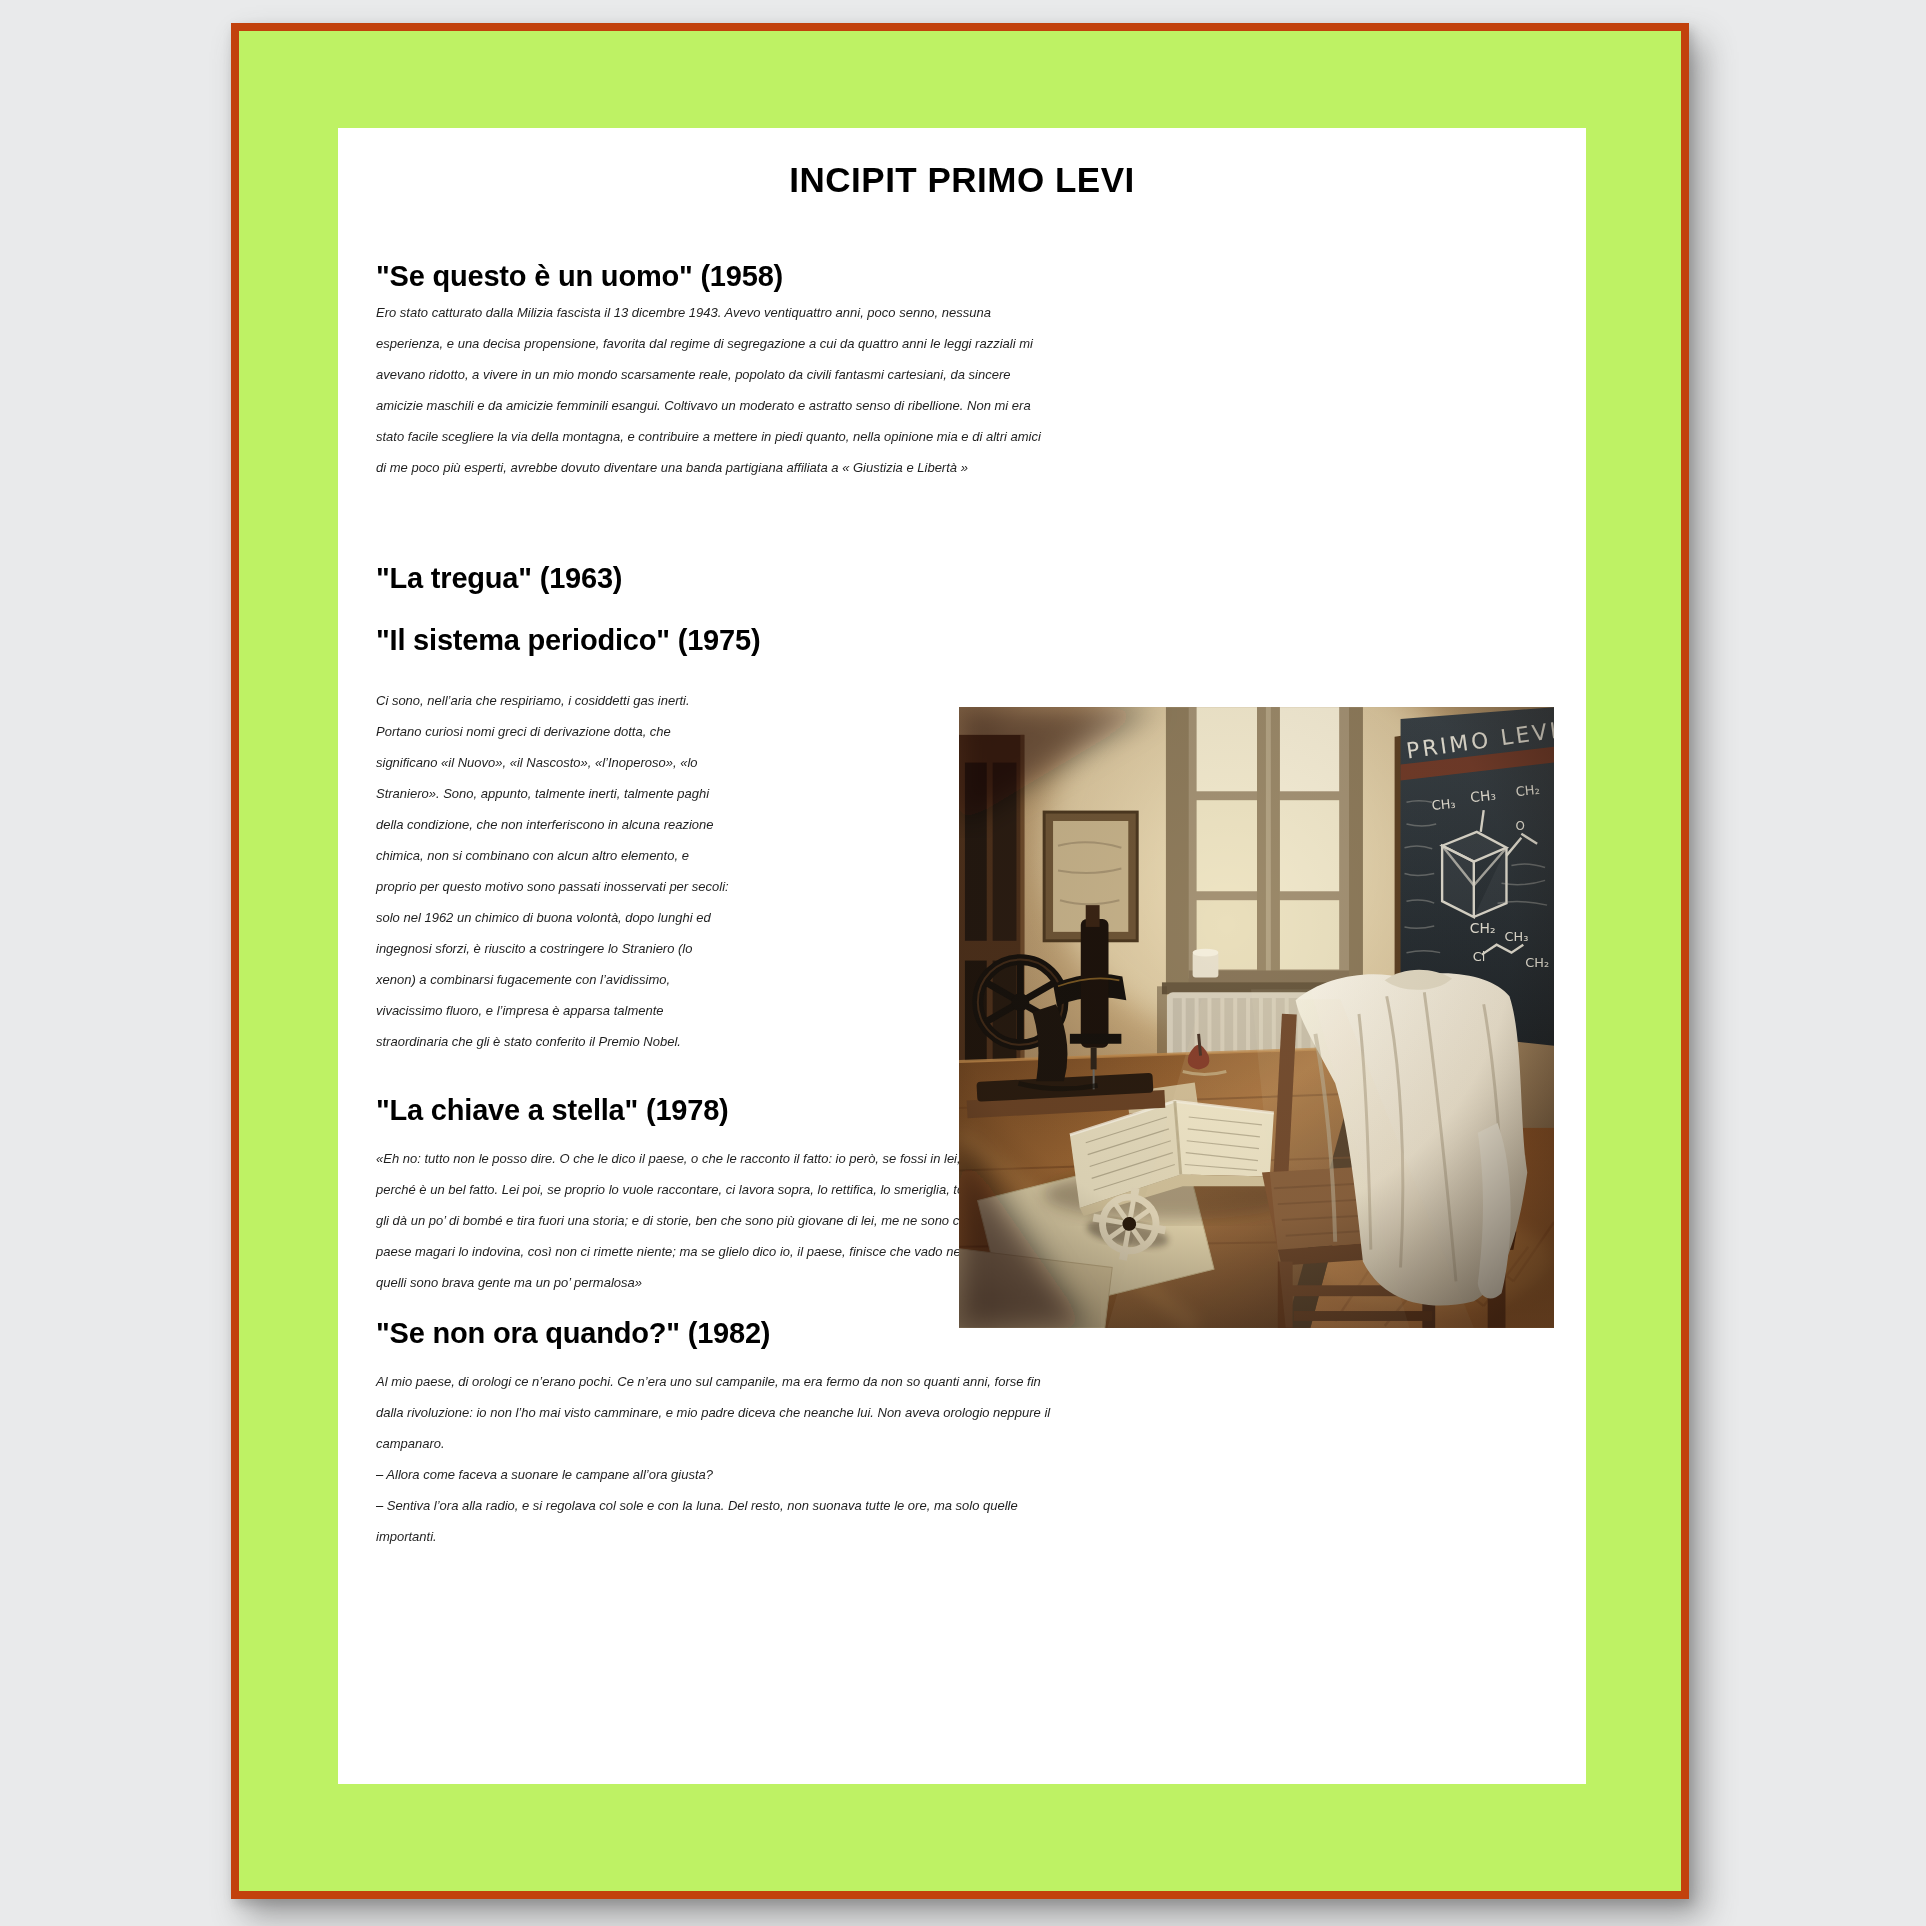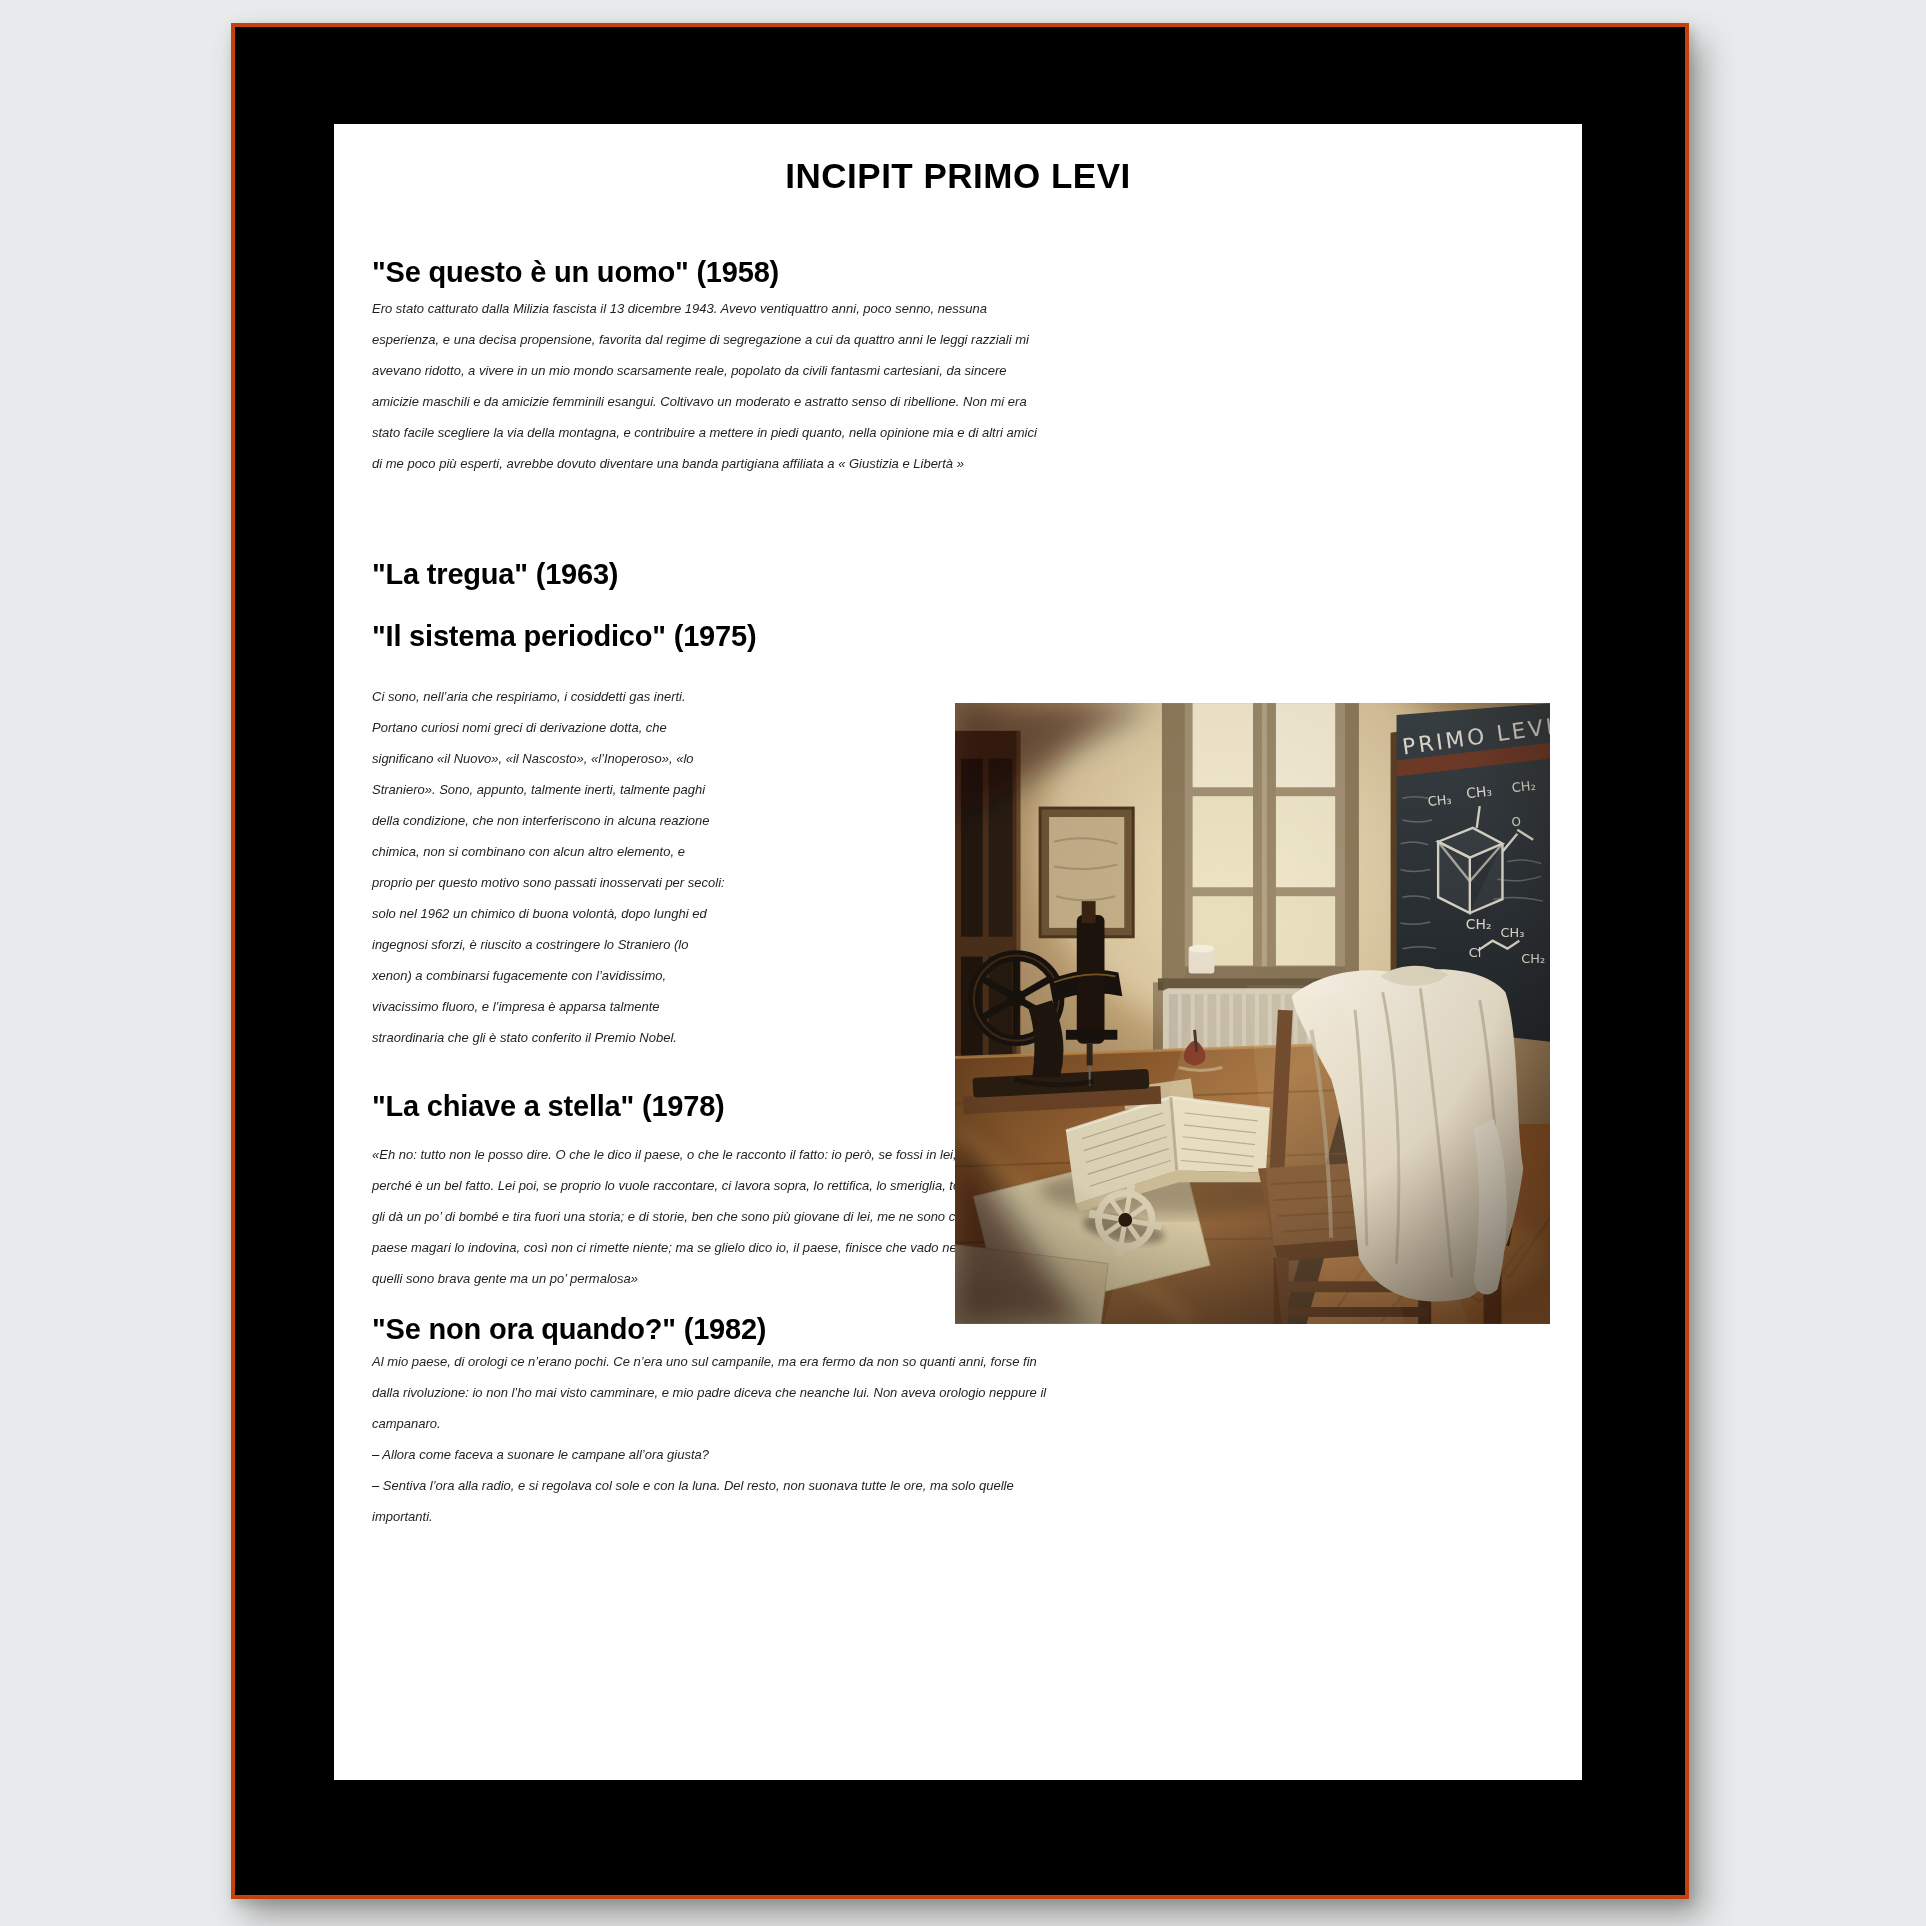--- a/index.html
+++ b/index.html
@@ -1,32 +1,32 @@
 <!DOCTYPE html>
 <html><head>
 <meta charset="utf-8">
 <style>
   html,body{margin:0;padding:0;background:#e9eaeb;}
   body{width:1927px;height:1927px;position:relative;overflow:hidden;
        font-family:"Liberation Sans","DejaVu Sans",sans-serif;}
   .poster{position:absolute;left:231px;top:23px;width:1458px;height:1876px;
-          box-sizing:border-box;background:#000000;border:4px solid #c2410c;
+          box-sizing:border-box;background:#bef264;border:8px solid #c2410c;
           box-shadow:14px 18px 30px rgba(70,70,70,.45), 3px 5px 10px rgba(90,90,90,.28);}
   .doc{position:absolute;left:99px;top:97px;width:1248px;height:1656px;background:#ffffff;}
   .content{margin-left:38px;width:1089px;}
   .page-title{font-size:35px;font-weight:bold;color:#000;text-align:center;
               line-height:44px;margin:30px 0 0;letter-spacing:0.5px;}
   h2{font-size:29px;font-weight:bold;color:#000;line-height:34px;margin:0;letter-spacing:-0.2px;}
   p{white-space:pre;font-style:italic;font-size:13px;line-height:31px;
     margin:0;color:#1f1f1f;}
   .m-h1{margin-top:57px}.m-p1{margin-top:4px}
   .m-h2{margin-top:78px}.m-p2a{margin-top:36px}
   .narrow{width:579px;}
   .m-h3{margin-top:28px}.m-p3{margin-top:28px}.m-h4{margin-top:36px}
-  .m-p4{margin-top:16px}.m-h5{margin-top:18px}.m-p5{}
+  .m-p4{margin-top:16px}.m-h5{margin-top:18px}.m-p5{margin-top:16px}
   .photo{position:absolute;left:621px;top:579px;width:595px;height:621px;
          overflow:hidden;background:#8a6d48;}
   .photo svg{display:block;}
   .chalk{font-family:"DejaVu Sans",sans-serif;fill:#e6e2d5;}
 </style>
 </head>
 <body>
 
 <div class="poster">
   <div class="doc">

